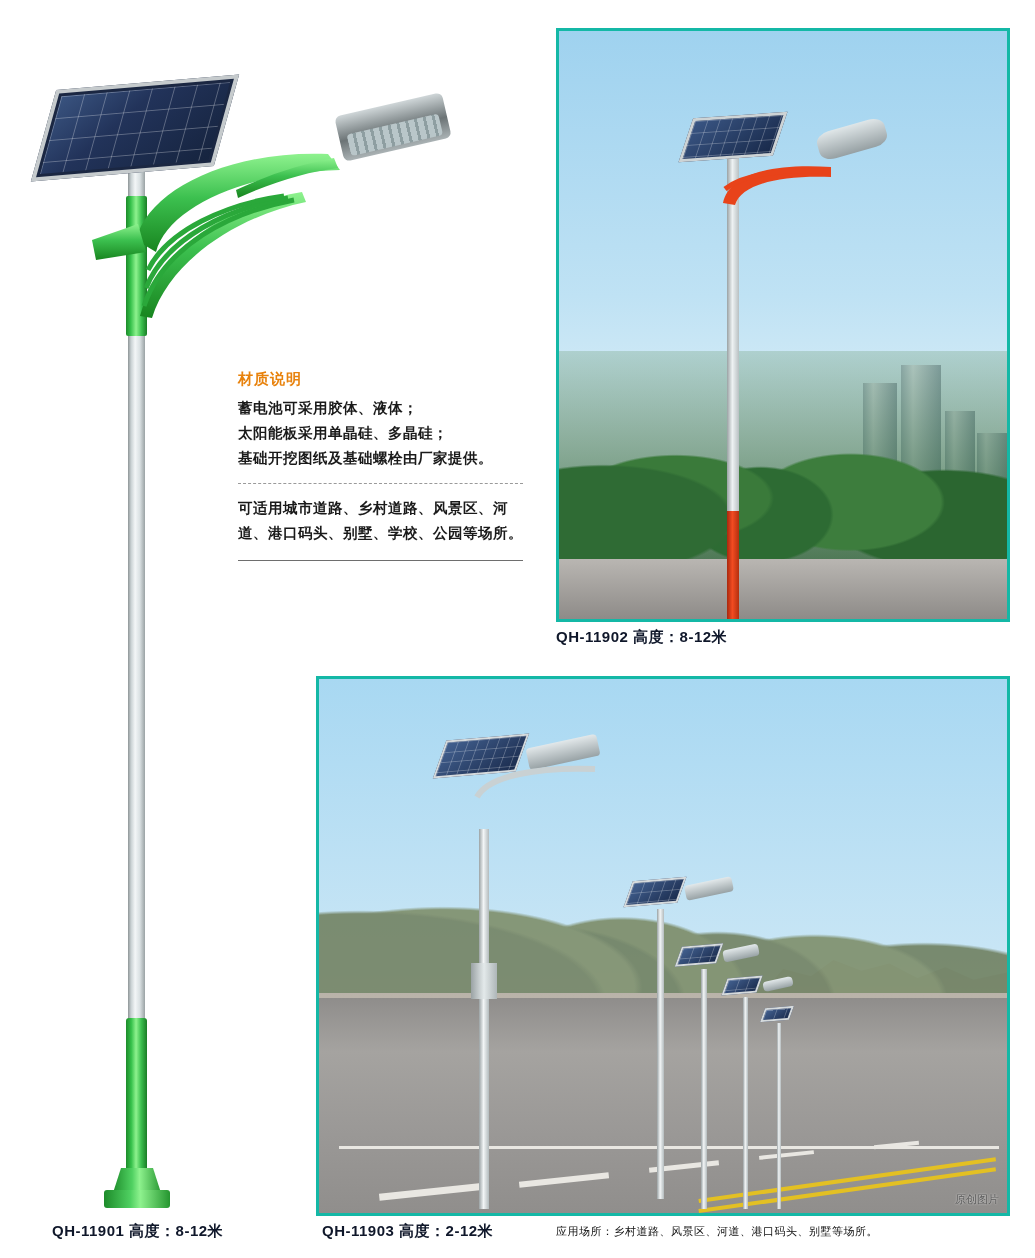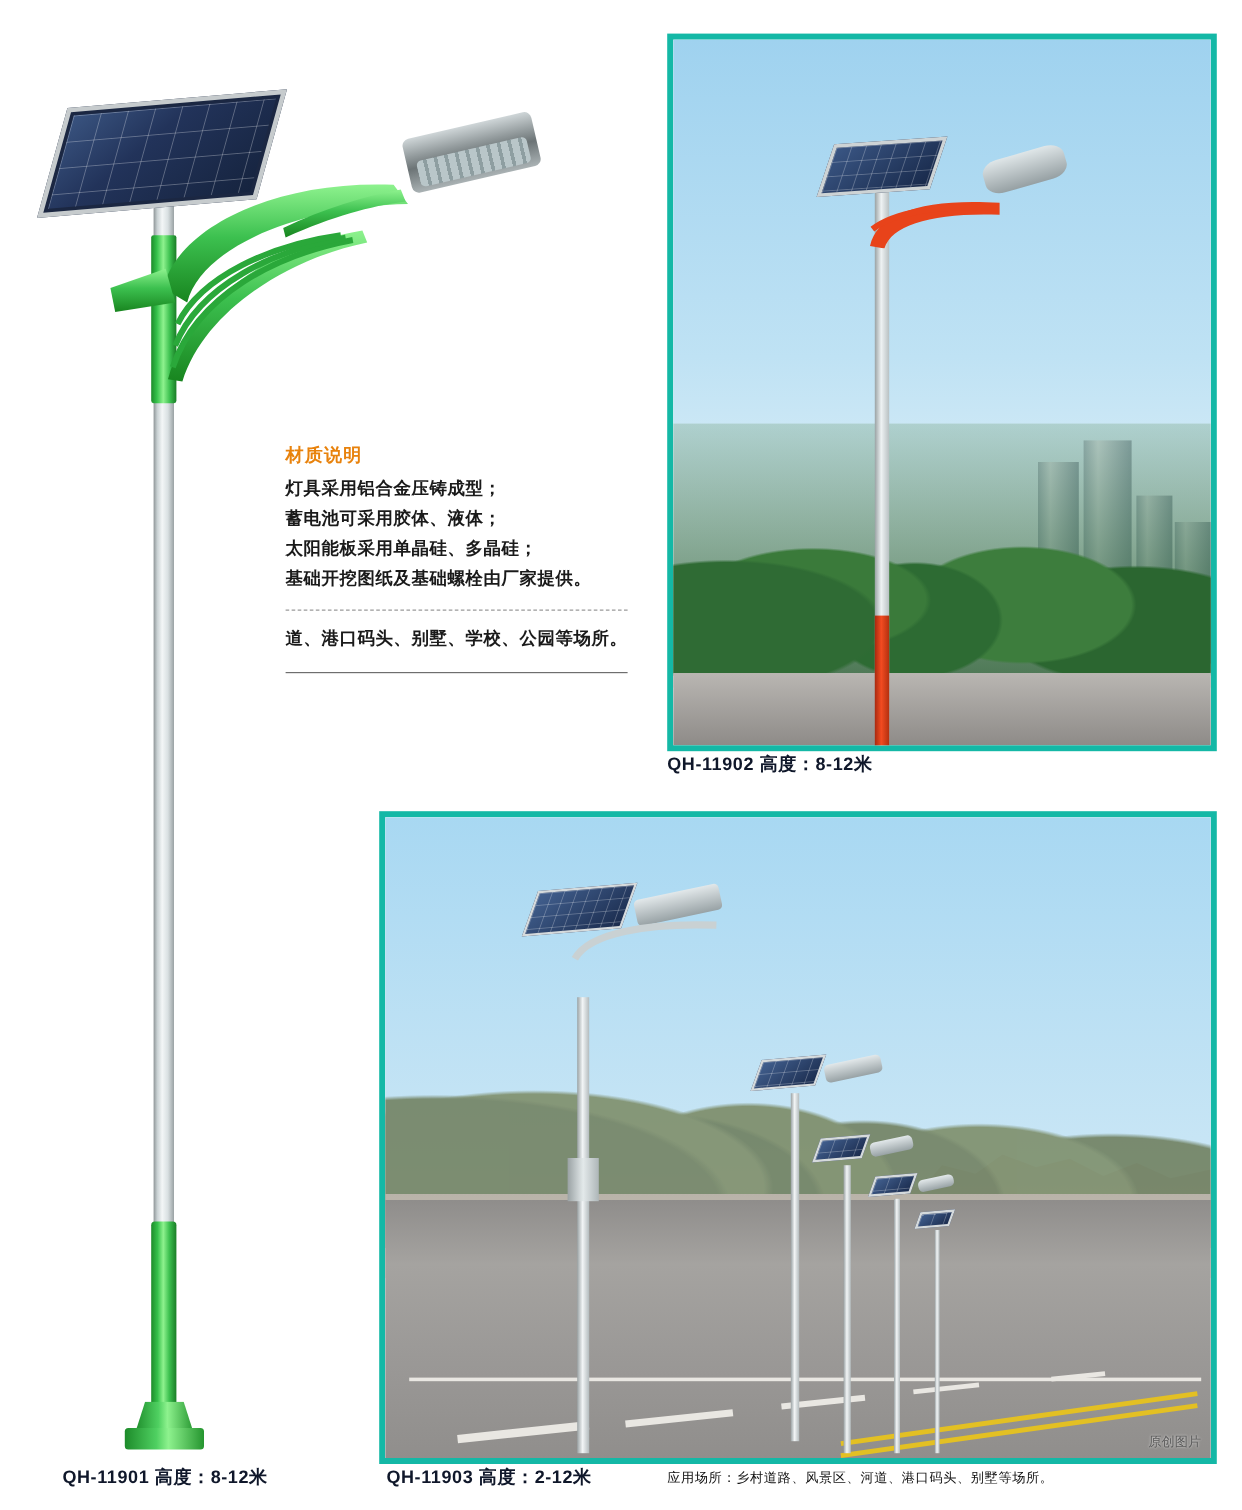--- a/index.html
+++ b/index.html
@@ -79,21 +79,21 @@
     color:#1a1a1a;font-weight:bold;font-size:14.5px;line-height:25px;letter-spacing:.5px;
   }
   .divider{
     border-bottom:1px dashed #9a9a9a;margin:12px 0 12px 0;width:285px;
   }
   .divider-solid{
     border-bottom:1px solid #6e6e6e;margin-top:14px;width:285px;
   }
 
   
-  .photo{position:absolute;overflow:hidden;border:5px solid #14b8a6;}
+  .photo{position:absolute;overflow:hidden;border:3px solid #14b8a6;}
   #photo-top{left:556px;top:28px;width:448px;height:588px;}
   #photo-bottom{left:316px;top:676px;width:688px;height:534px;}
 
   .sky{position:absolute;inset:0;background:linear-gradient(to bottom,#9fd2ef 0%,#bfe2f4 45%,#dff0f8 72%,#eef6fb 100%);}
   .sky2{position:absolute;inset:0;background:linear-gradient(to bottom,#a8d8f2 0%,#c7e5f5 50%,#e3f1f9 80%,#eef7fb 100%);}
 
   
   .tp-buildings{position:absolute;right:0;top:330px;width:150px;height:190px;}
   .tw{position:absolute;bottom:0;background:linear-gradient(to right,#9fb4c4,#cfdde6 30%,#8da3b4);}
   .tp-trees{position:absolute;left:0;bottom:58px;width:100%;height:210px;
@@ -193,27 +193,27 @@
     <div class="solar-panel">
       <div class="cells"></div>
     </div>
     <div class="lamp-head">
       <div class="lens"></div>
     </div>
   </div>
 
   <div class="textblock">
     <div class="t-title">材质说明</div>
-    <div class="t-line">灯具采用铝合金压铸成型；</div>
     <div class="t-line">蓄电池可采用胶体、液体；</div>
     <div class="t-line">太阳能板采用单晶硅、多晶硅；</div>
     <div class="t-line">基础开挖图纸及基础螺栓由厂家提供。</div>
 
     <div class="divider"></div>
 
+    <div class="t-line">可适用城市道路、乡村道路、风景区、河</div>
     <div class="t-line">道、港口码头、别墅、学校、公园等场所。</div>
 
     <div class="divider-solid"></div>
   </div>
 
   <div class="photo" id="photo-top">
     <div class="sky"></div>
 
     <div class="tp-buildings">
       <div class="tw" style="left:6px;width:34px;height:168px;"></div>

